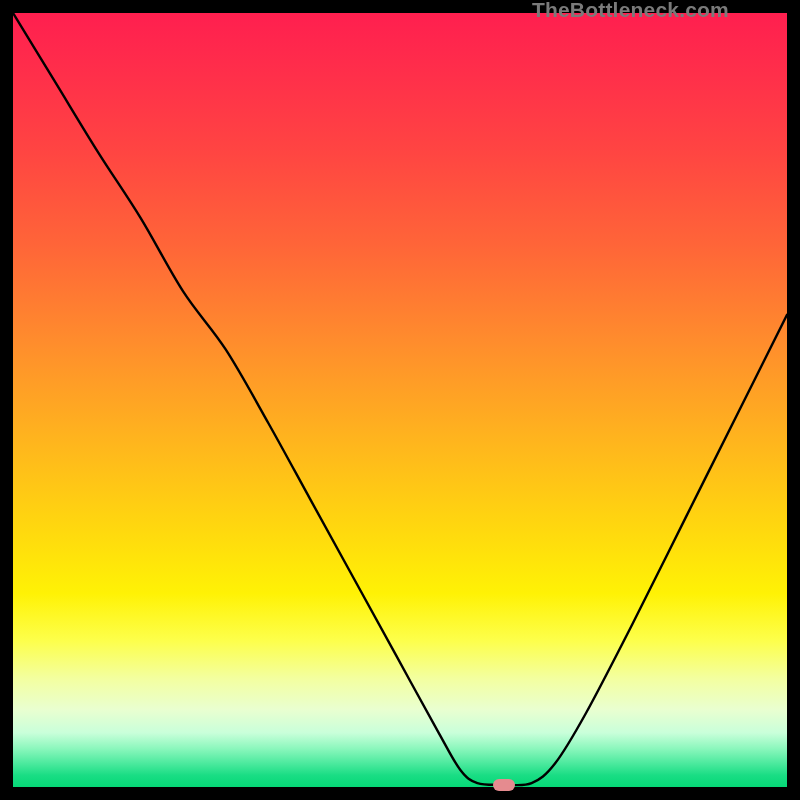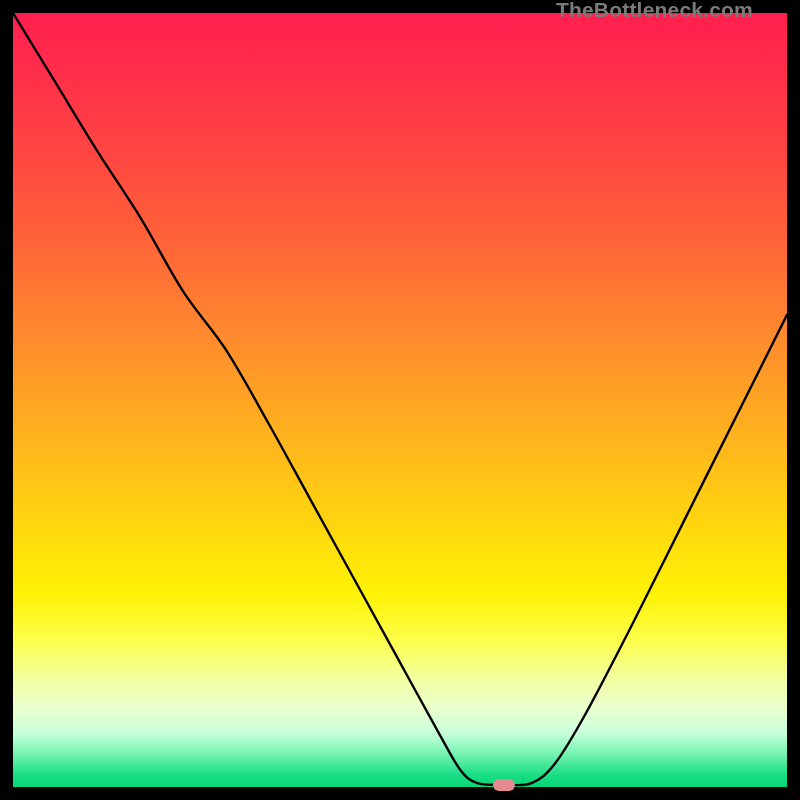--- a/index.html
+++ b/index.html
@@ -9,21 +9,20 @@
     height: 800px;
     background: #000;
     overflow: hidden;
     font-family: Arial, Helvetica, sans-serif;
   }
   .frame {
     position: relative;
     width: 731px;
     height: 800px;
     background: #000;
-    padding-left: 24px;
   }
   .plot {
     position: absolute;
     left: 13px;
     top: 13px;
     width: 774px;
     height: 774px;
     
     background: linear-gradient(to bottom,
       #ff1f4f 0%,

